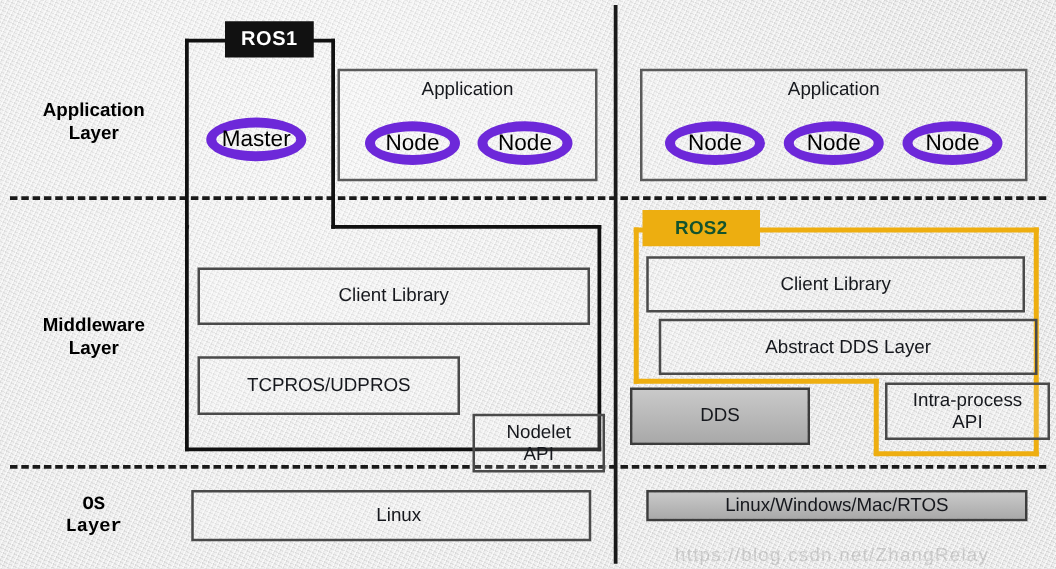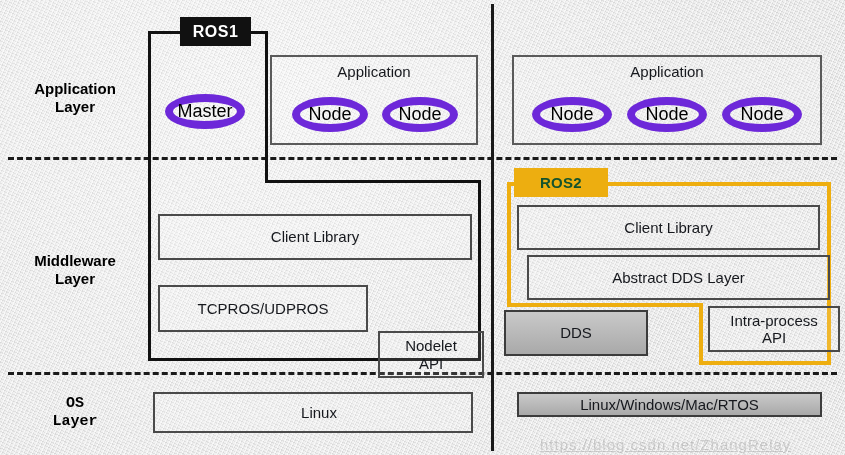--- a/index.html
+++ b/index.html
@@ -166,13 +166,13 @@
 
 <div class="abs box" style="left:517px;top:255px;width:303px;height:45px;margin-left:10px;">Abstract DDS Layer</div>
 
 <div class="abs box grey" style="left:504px;top:310px;width:144px;height:46px;">DDS</div>
 
 <div class="abs box" style="left:708px;top:306px;width:132px;height:46px;white-space:pre-line;text-align:center;">Intra-process
 API</div>
 
 <div class="abs box grey" style="left:517px;top:392px;width:305px;height:25px;">Linux/Windows/Mac/RTOS</div>
 
-<div class="abs watermark" style="left:540px;top:436px;width:300px;text-decoration:underline;">https://blog.csdn.net/ZhangRelay</div>
+<div class="abs watermark" style="left:540px;top:436px;width:300px;">https://blog.csdn.net/ZhangRelay</div>
 
 </body></html>

